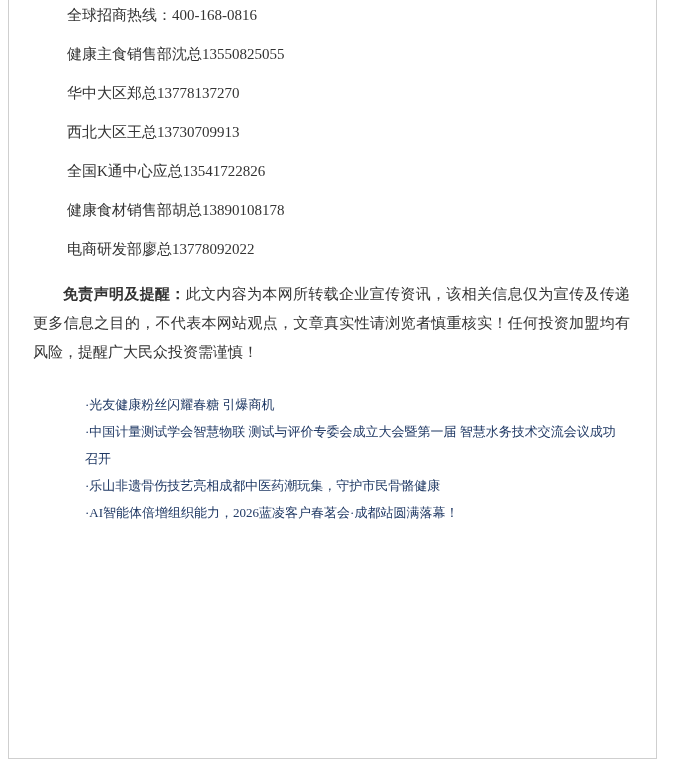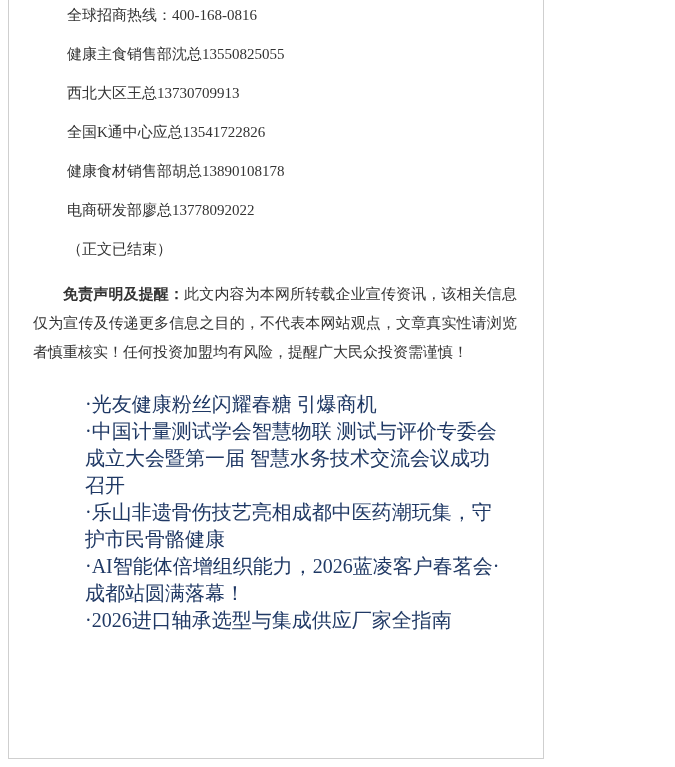--- a/index.html
+++ b/index.html
@@ -10,21 +10,21 @@
   body {
     width: 675px;
     height: 767px;
     font-family: "Liberation Serif", "DejaVu Serif", serif;
     color: #333333;
     overflow: hidden;
   }
   .page-box {
     box-sizing: border-box;
     margin-left: 8px;
-    width: 536px;
+    width: 649px;
     height: 759px;
     background: #ffffff;
     border: 1px solid #cfcfcf;
     border-top: none;
     overflow: hidden;
   }
   .contacts {
     padding: 7px 24px 0 28px;
   }
   .contact-line {
@@ -42,51 +42,50 @@
     text-indent: 2em;
     text-align: justify;
   }
   .disclaimer b {
     font-weight: bold;
   }
   .related-links {
     list-style: none;
     margin: 24px 0 0 0;
     padding: 0 40px 0 76px;
-    font-size: 20px;
+    font-size: 13px;
     line-height: 27px;
   }
   .related-links li {
     margin: 0;
     padding: 0;
   }
   .related-links a {
     color: #1f3864;
     text-decoration: none;
     cursor: pointer;
   }
 </style>
 </head>
 <body>
 
 <div class="page-box">
 
   <div class="contacts">
     <p class="contact-line">全球招商热线：400-168-0816</p>
     <p class="contact-line">健康主食销售部沈总13550825055</p>
+    <p class="contact-line">华中大区郑总13778137270</p>
     <p class="contact-line">西北大区王总13730709913</p>
     <p class="contact-line">全国K通中心应总13541722826</p>
     <p class="contact-line">健康食材销售部胡总13890108178</p>
     <p class="contact-line">电商研发部廖总13778092022</p>
-    <p class="contact-line">（正文已结束）</p>
   </div>
 
   <p class="disclaimer"><b>免责声明及提醒：</b><span>此文内容为本网所转载企业宣传资讯，该相关信息仅为宣传及传递更多信息之目的，不代表本网站观点，文章真实性请浏览者慎重核实！任何投资加盟均有风险，提醒广大民众投资需谨慎！</span></p>
 
   <ul class="related-links">
     <li><a href="#">·光友健康粉丝闪耀春糖 引爆商机</a></li>
     <li><a href="#">·中国计量测试学会智慧物联 测试与评价专委会成立大会暨第一届 智慧水务技术交流会议成功召开</a></li>
     <li><a href="#">·乐山非遗骨伤技艺亮相成都中医药潮玩集，守护市民骨骼健康</a></li>
     <li><a href="#">·AI智能体倍增组织能力，2026蓝凌客户春茗会·成都站圆满落幕！</a></li>
-    <li><a href="#">·2026进口轴承选型与集成供应厂家全指南</a></li>
   </ul>
 
 </div>
 
 </body></html>

